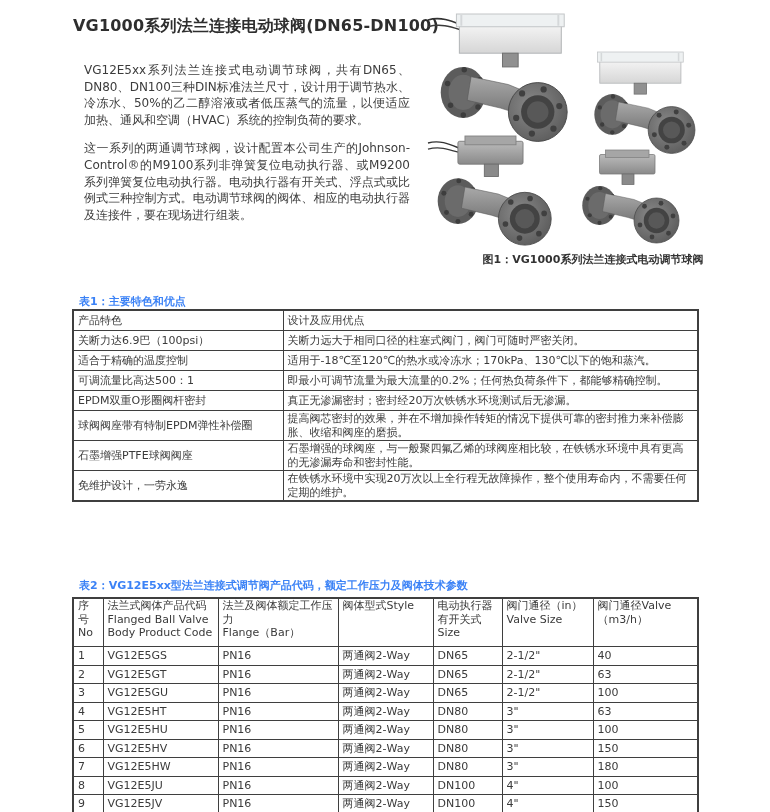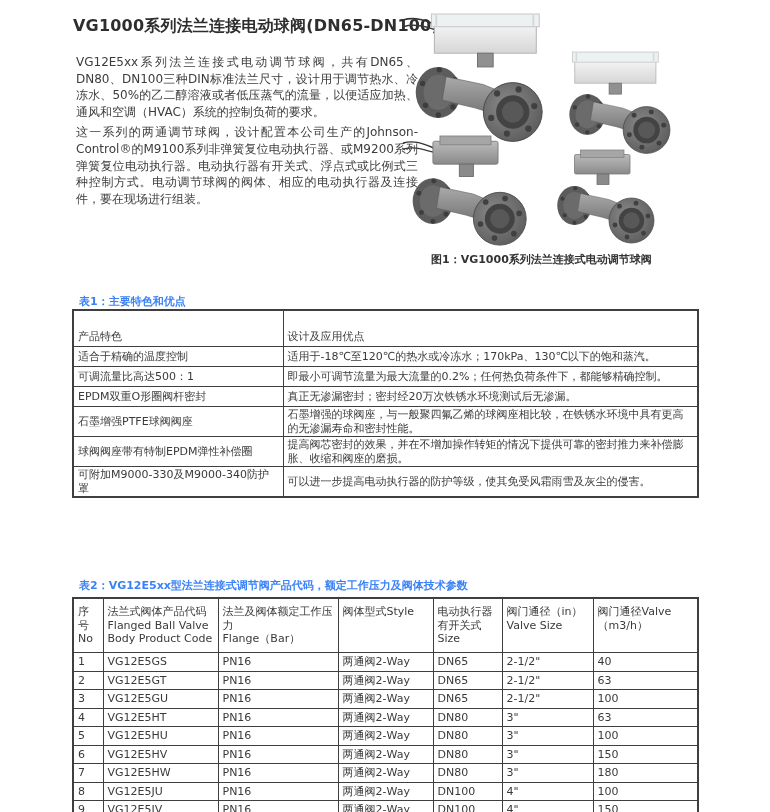--- a/index.html
+++ b/index.html
@@ -8,24 +8,24 @@
     font-family:"DejaVu Sans","Liberation Sans",sans-serif;
     color:#3b3b3b;position:relative;overflow:hidden;
   }
   .content{position:relative;width:770px;height:812px;}
   .page-title{
     position:absolute;left:73px;top:16px;margin:0;
     font-size:16px;font-weight:bold;color:#2e2e2e;letter-spacing:0.2px;
   }
   .intro{position:absolute;left:72px;top:50px;width:350px;}
   .intro p{
-    margin:4px;font-size:12px;line-height:16.6px;color:#3c3c3c;
+    margin:12px;font-size:12px;line-height:16.6px;color:#3c3c3c;
     text-align:justify;
   }
-  .figure-block{position:absolute;left:401px;top:10px;width:304px;margin:0;}
+  .figure-block{position:absolute;left:426px;top:10px;width:304px;margin:0;text-align:center;}
   .figure-block svg{display:block;}
   .figure-caption{
     display:block;margin:4px 0 0 30px;
     font-size:11px;font-weight:bold;color:#333;
   }
   .table-title{
     position:absolute;left:71px;margin:8px;
     font-size:11px;font-weight:bold;color:#3b82f6;
   }
   #table1-title{top:286px;}
@@ -36,23 +36,23 @@
   }
   #table1{top:309px;width:625px;border:2px solid #3f3f3f;}
   #table2{top:597px;width:625px;border:2px solid #3f3f3f;}
   th,td{
     border:1px solid #3f3f3f;
     font-size:11px;line-height:13.5px;color:#3a3a3a;
     text-align:left;font-weight:normal;
     padding:1px 4px;vertical-align:middle;
     overflow:hidden;
   }
-  th{white-space:pre-line;vertical-align:top;padding-top:6px;}
+  th{white-space:pre-line;vertical-align:top;padding-top:0;}
   #table1 td{height:17px;}
-  #table1 thead th{height:17px;vertical-align:middle;padding-top:17px;}
+  #table1 thead th{height:17px;vertical-align:middle;padding-top:1px;}
   #table2 td{height:15.5px;}
   #table2 thead th{height:46px;}
 </style>
 </head>
 <body>
 
 <div class="content">
 
   <h1 class="page-title">VG1000系列法兰连接电动球阀(DN65-DN100)</h1>
 
@@ -152,42 +152,46 @@
         <col style="width:415px">
       </colgroup>
     <thead>
       <tr>
         <th>产品特色</th>
         <th>设计及应用优点</th>
       </tr>
     </thead>
     <tbody id="table1-body">
         <tr>
+          <td>关断力达6.9巴（100psi）</td>
+          <td>关断力远大于相同口径的柱塞式阀门，阀门可随时严密关闭。</td>
+        </tr>
+        <tr>
           <td>适合于精确的温度控制</td>
           <td>适用于-18℃至120℃的热水或冷冻水；170kPa、130℃以下的饱和蒸汽。</td>
         </tr>
         <tr>
           <td>可调流量比高达500：1</td>
           <td>即最小可调节流量为最大流量的0.2%；任何热负荷条件下，都能够精确控制。</td>
         </tr>
         <tr>
           <td>EPDM双重O形圈阀杆密封</td>
           <td>真正无渗漏密封；密封经20万次铁锈水环境测试后无渗漏。</td>
         </tr>
         <tr>
+          <td>球阀阀座带有特制EPDM弹性补偿圈</td>
+          <td>提高阀芯密封的效果，并在不增加操作转矩的情况下提供可靠的密封推力来补偿膨胀、收缩和阀座的磨损。</td>
+        </tr>
+        <tr>
           <td>石墨增强PTFE球阀阀座</td>
           <td>石墨增强的球阀座，与一般聚四氟乙烯的球阀座相比较，在铁锈水环境中具有更高的无渗漏寿命和密封性能。</td>
         </tr>
         <tr>
-          <td>球阀阀座带有特制EPDM弹性补偿圈</td>
-          <td>提高阀芯密封的效果，并在不增加操作转矩的情况下提供可靠的密封推力来补偿膨胀、收缩和阀座的磨损。</td>
-        </tr>
-        <tr>
-          <td>可附加M9000-330及M9000-340防护罩</td>
-          <td>可以进一步提高电动执行器的防护等级，使其免受风霜雨雪及灰尘的侵害。</td>
+          <td>免维护设计，一劳永逸</td>
+          <td>在铁锈水环境中实现20万次以上全行程无故障操作，整个使用寿命内，不需要任何定期的维护。</td>
         </tr>
       </tbody>
   </table>
 
   <h2 class="table-title" id="table2-title">表2：VG12E5xx型法兰连接式调节阀产品代码，额定工作压力及阀体技术参数</h2>
 
   <table id="table2">
     <colgroup>
       <col style="width:30px">
         <col style="width:115px">

